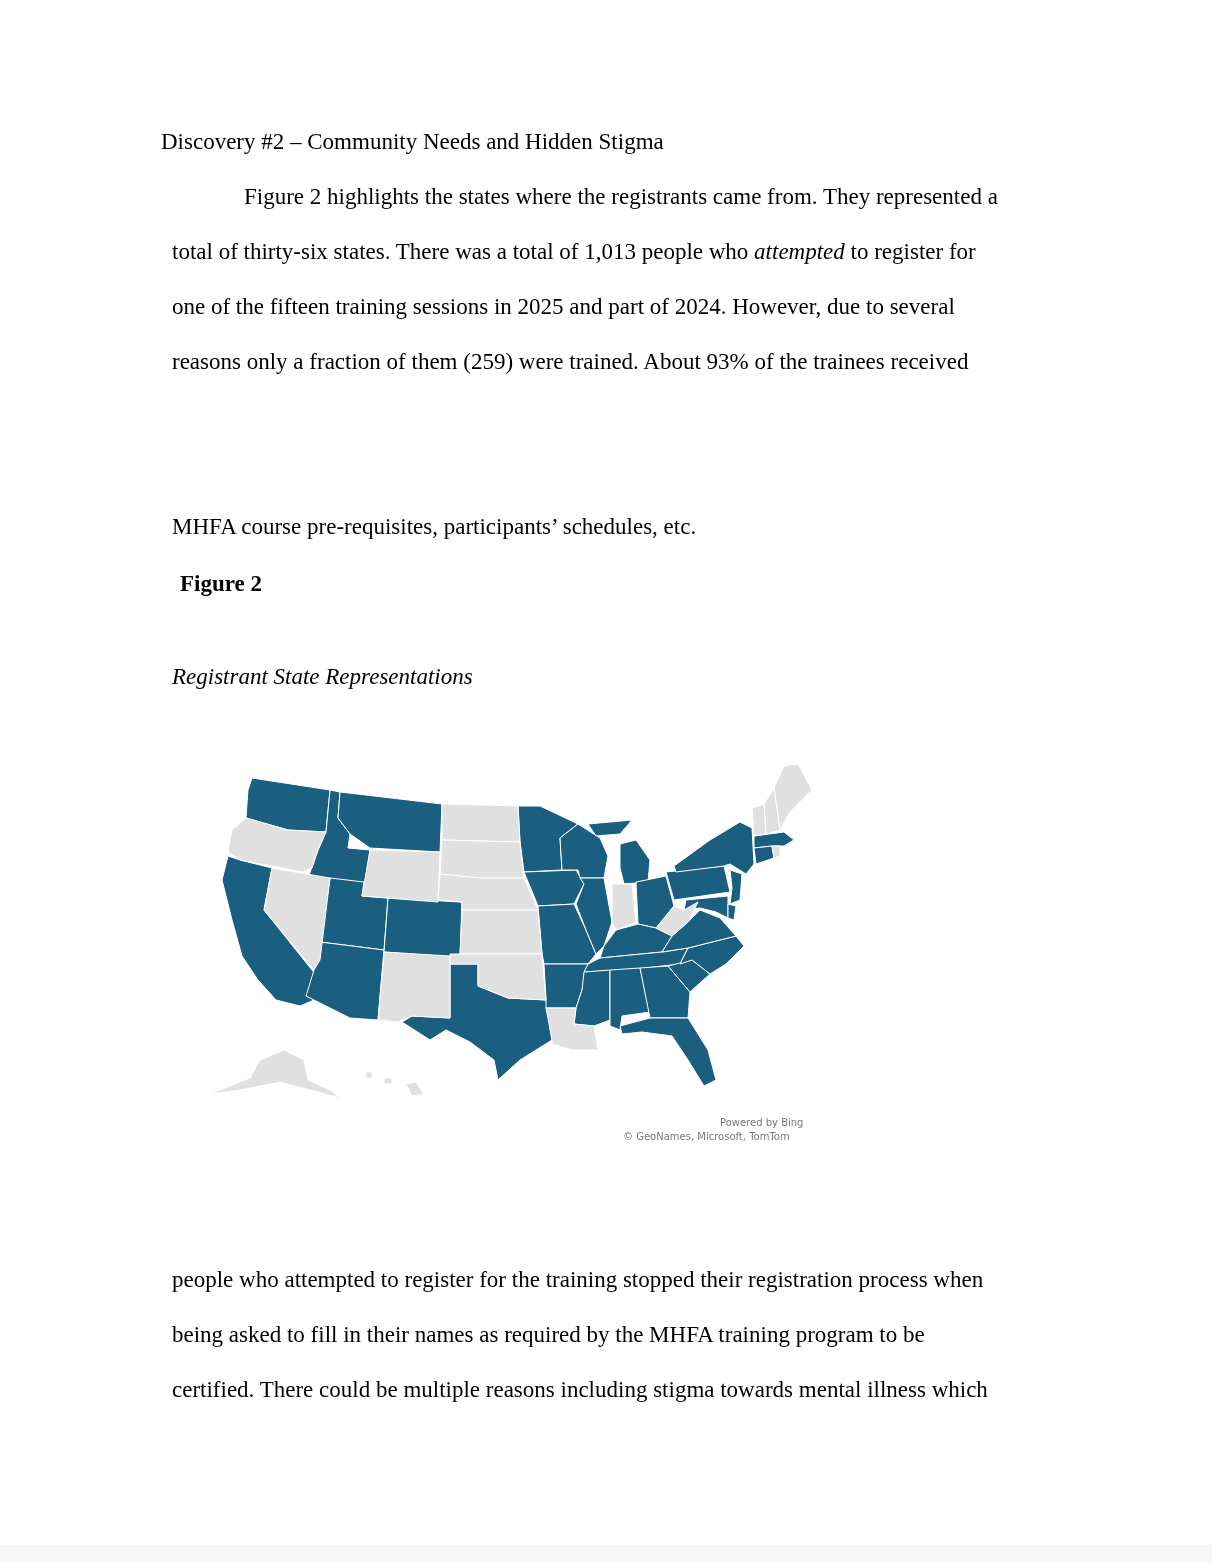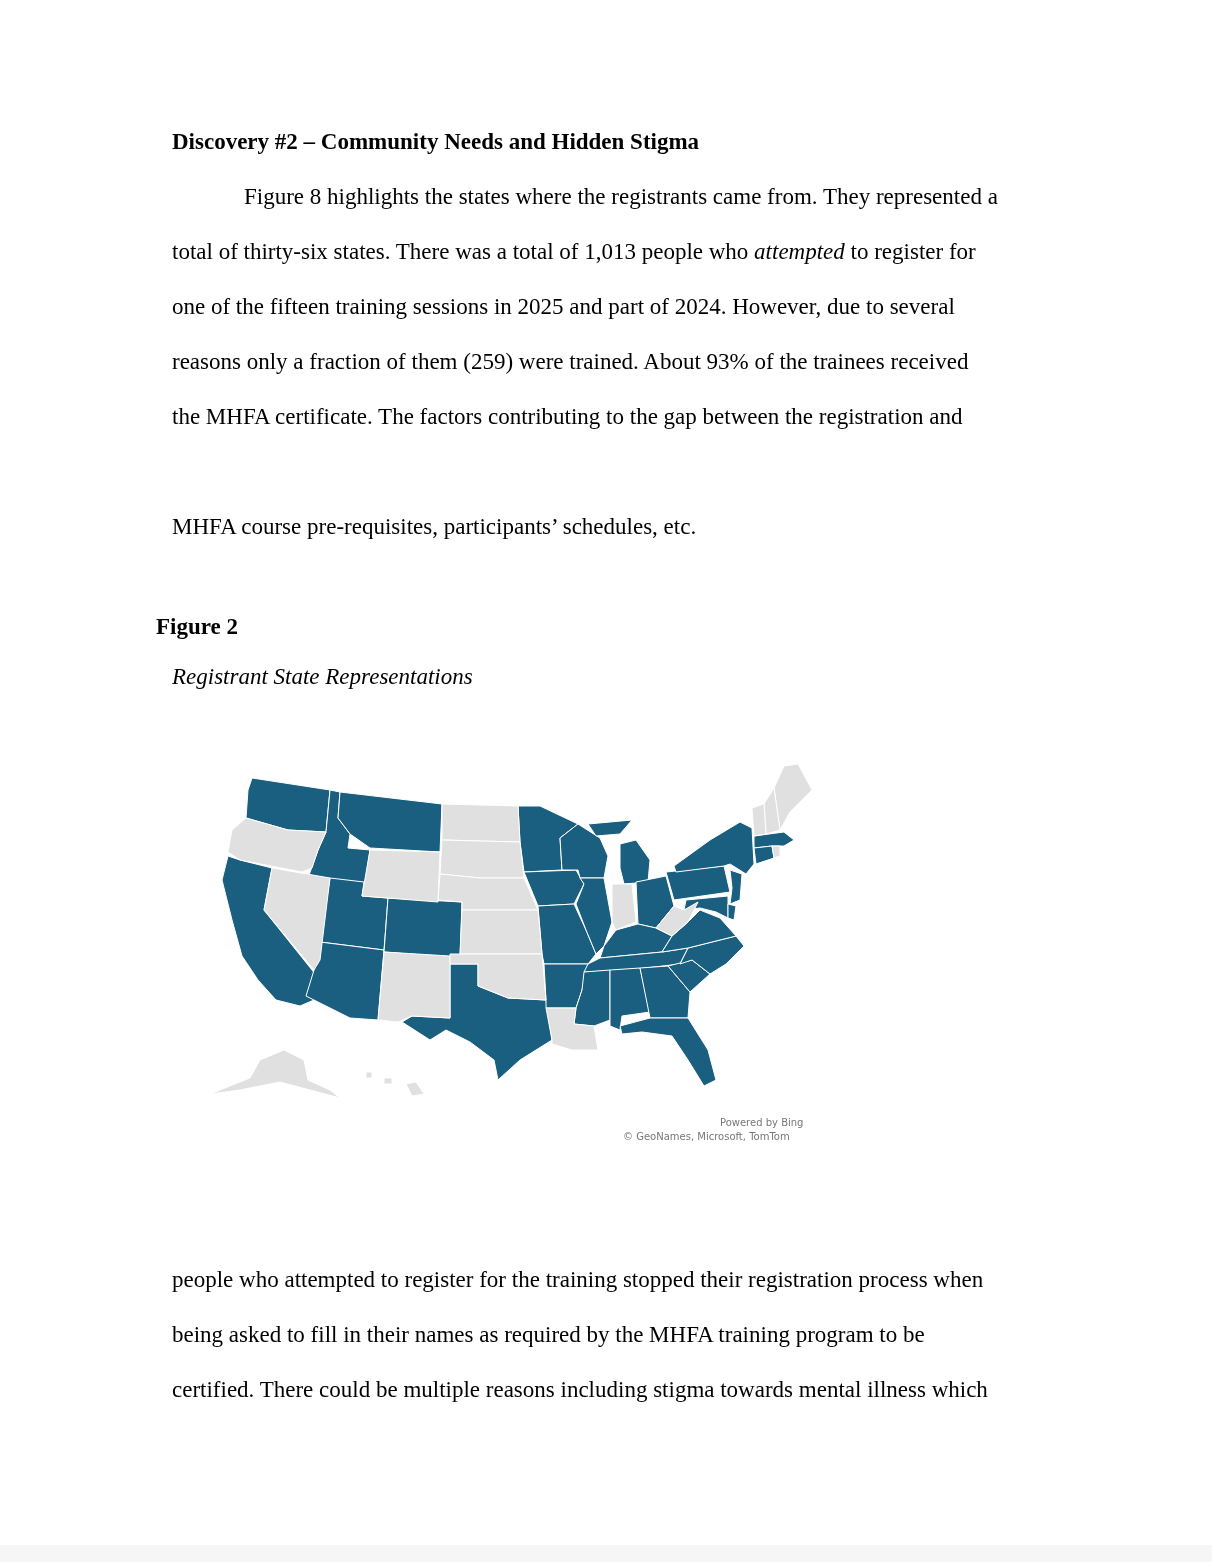--- a/index.html
+++ b/index.html
@@ -1,42 +1,41 @@
 <!DOCTYPE html>
 <html><head>
 <meta charset="utf-8">
 <style>
   html, body { margin: 0; padding: 0; background: #ffffff; }
   body { width: 1212px; height: 1562px; position: relative; overflow: hidden;
          font-family: "Liberation Serif", serif; color: #000; }
   .page { position: absolute; left: 0; top: 0; width: 1212px; height: 1562px; }
-  .heading { position: absolute; left: 172px; top: 129px; font-size: 23px; font-weight: bold; white-space: nowrap; }
+  .heading { position: absolute; left: 161px; top: 129px; font-size: 23px; font-weight: normal; white-space: nowrap; }
   .line { position: absolute; left: 172px; font-size: 23px; white-space: nowrap; }
   .indent { left: 244px; }
-  .fig-label { position: absolute; left: 156px; top: 571px; font-size: 23px; font-weight: bold; margin-top: 43px; }
+  .fig-label { position: absolute; left: 180px; top: 571px; font-size: 23px; font-weight: bold; }
   .fig-caption { position: absolute; left: 172px; top: 664px; font-size: 23px; font-style: italic; }
   .map-wrap { position: absolute; left: 180px; top: 760px; width: 650px; height: 340px; }
   .map-wrap svg { width: 100%; height: 100%; display: block; }
   .credit { position: absolute; font-family: "DejaVu Sans", sans-serif; color: #777; font-size: 10px; white-space: nowrap; }
   .credit1 { left: 720px; top: 1117px; text-align: center; }
   .credit2 { left: 623px; top: 1131px; }
   .bottom-band { position: absolute; left: 0; top: 1545px; width: 1212px; height: 17px; background: #f6f6f6; }
 </style>
 </head>
 <body>
 
 <div class="page">
 
   <div class="heading">Discovery #2 – Community Needs and Hidden Stigma</div>
 
-  <div class="line indent" style="top:184px">Figure 8 highlights the states where the registrants came from. They represented a</div>
+  <div class="line indent" style="top:184px">Figure 2 highlights the states where the registrants came from. They represented a</div>
   <div class="line" style="top:239px"><span>total of thirty-six states. There was a total of 1,013 people who </span><i>attempted</i><span> to register for</span></div>
   <div class="line" style="top:294px">one of the fifteen training sessions in 2025 and part of 2024. However, due to several</div>
   <div class="line" style="top:349px">reasons only a fraction of them (259) were trained. About 93% of the trainees received</div>
-  <div class="line" style="top:404px">the MHFA certificate. The factors contributing to the gap between the registration and</div>
   <div class="line" style="top:514px">MHFA course pre-requisites, participants’ schedules, etc.</div>
 
   <div class="fig-label">Figure 2</div>
   <div class="fig-caption">Registrant State Representations</div>
 
   <div class="map-wrap">
     <svg id="usmap" viewBox="0 0 650 340">
         <path d="M72,18 L150,30 L146,72 L108,70 L80,62 L66,58 L68,30Z" fill="#1A5F80" stroke="#FFFFFF" stroke-width="1" stroke-linejoin="round"></path>
         <path d="M150,30 L160,32 L158,58 L170,74 L168,88 L190,90 L184,130 L128,118 L138,90 L146,72Z" fill="#1A5F80" stroke="#FFFFFF" stroke-width="1" stroke-linejoin="round"></path>
         <path d="M160,32 L262,44 L260,92 L190,88 L170,74 L158,58Z" fill="#1A5F80" stroke="#FFFFFF" stroke-width="1" stroke-linejoin="round"></path>

